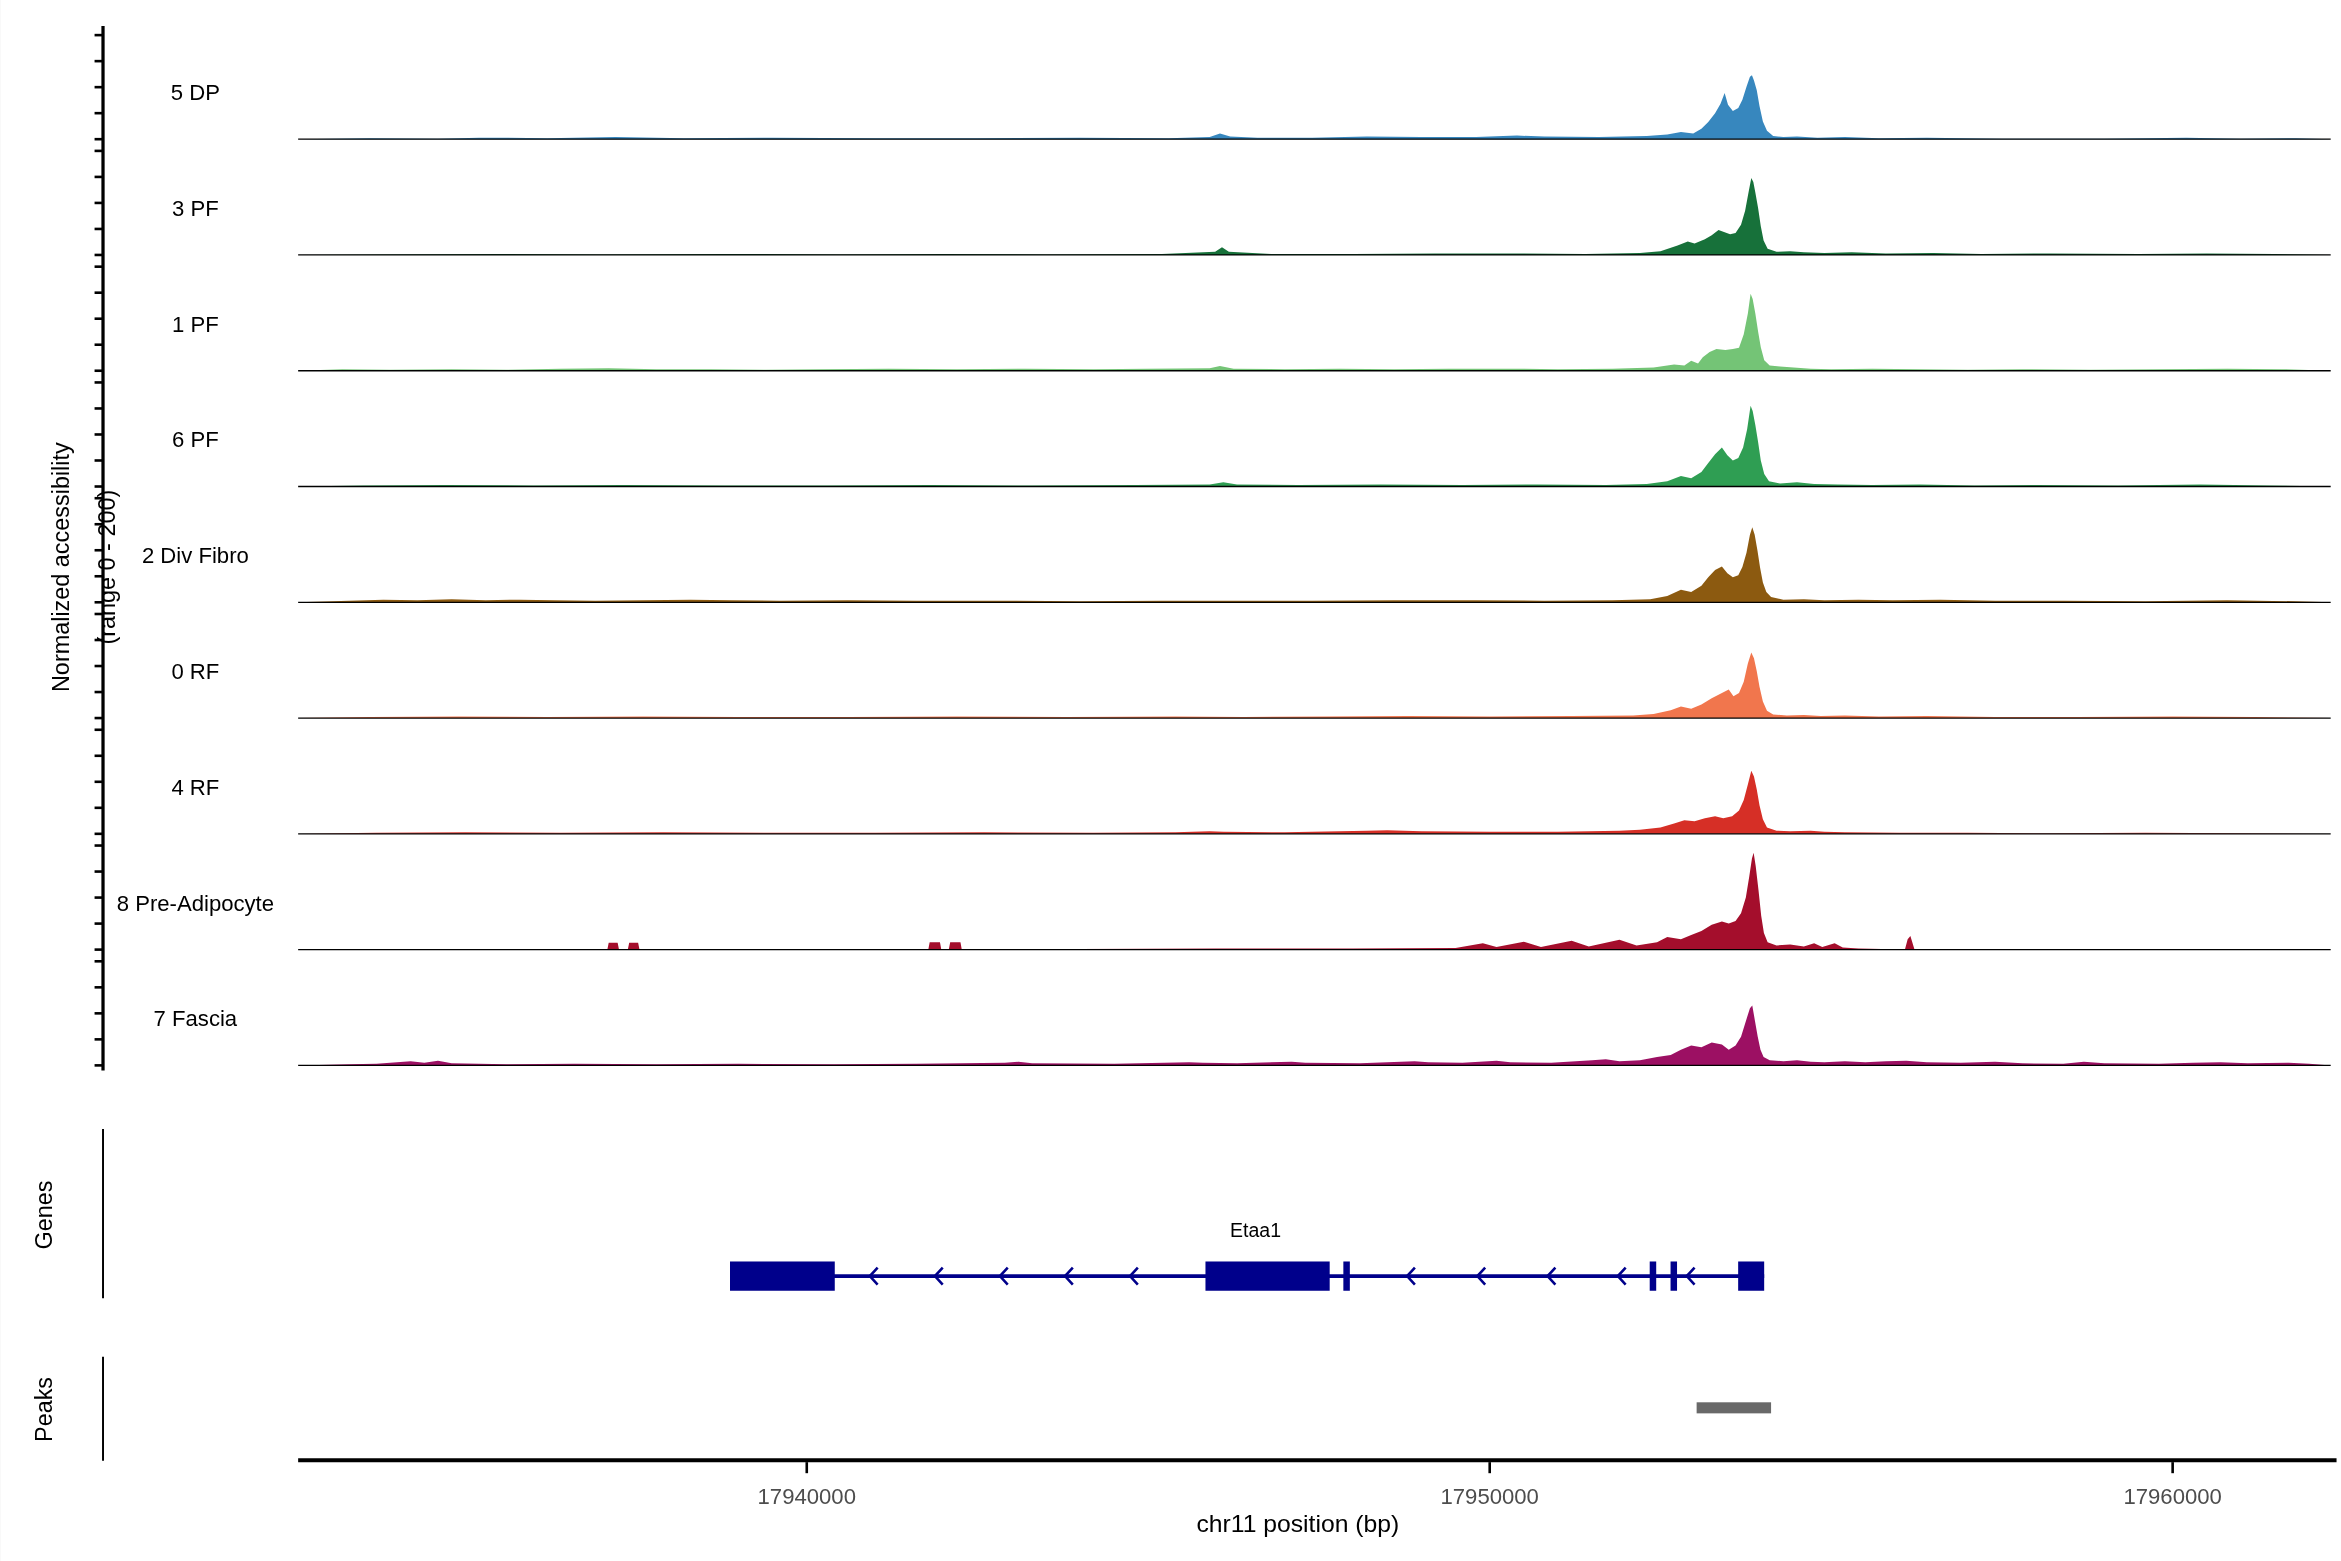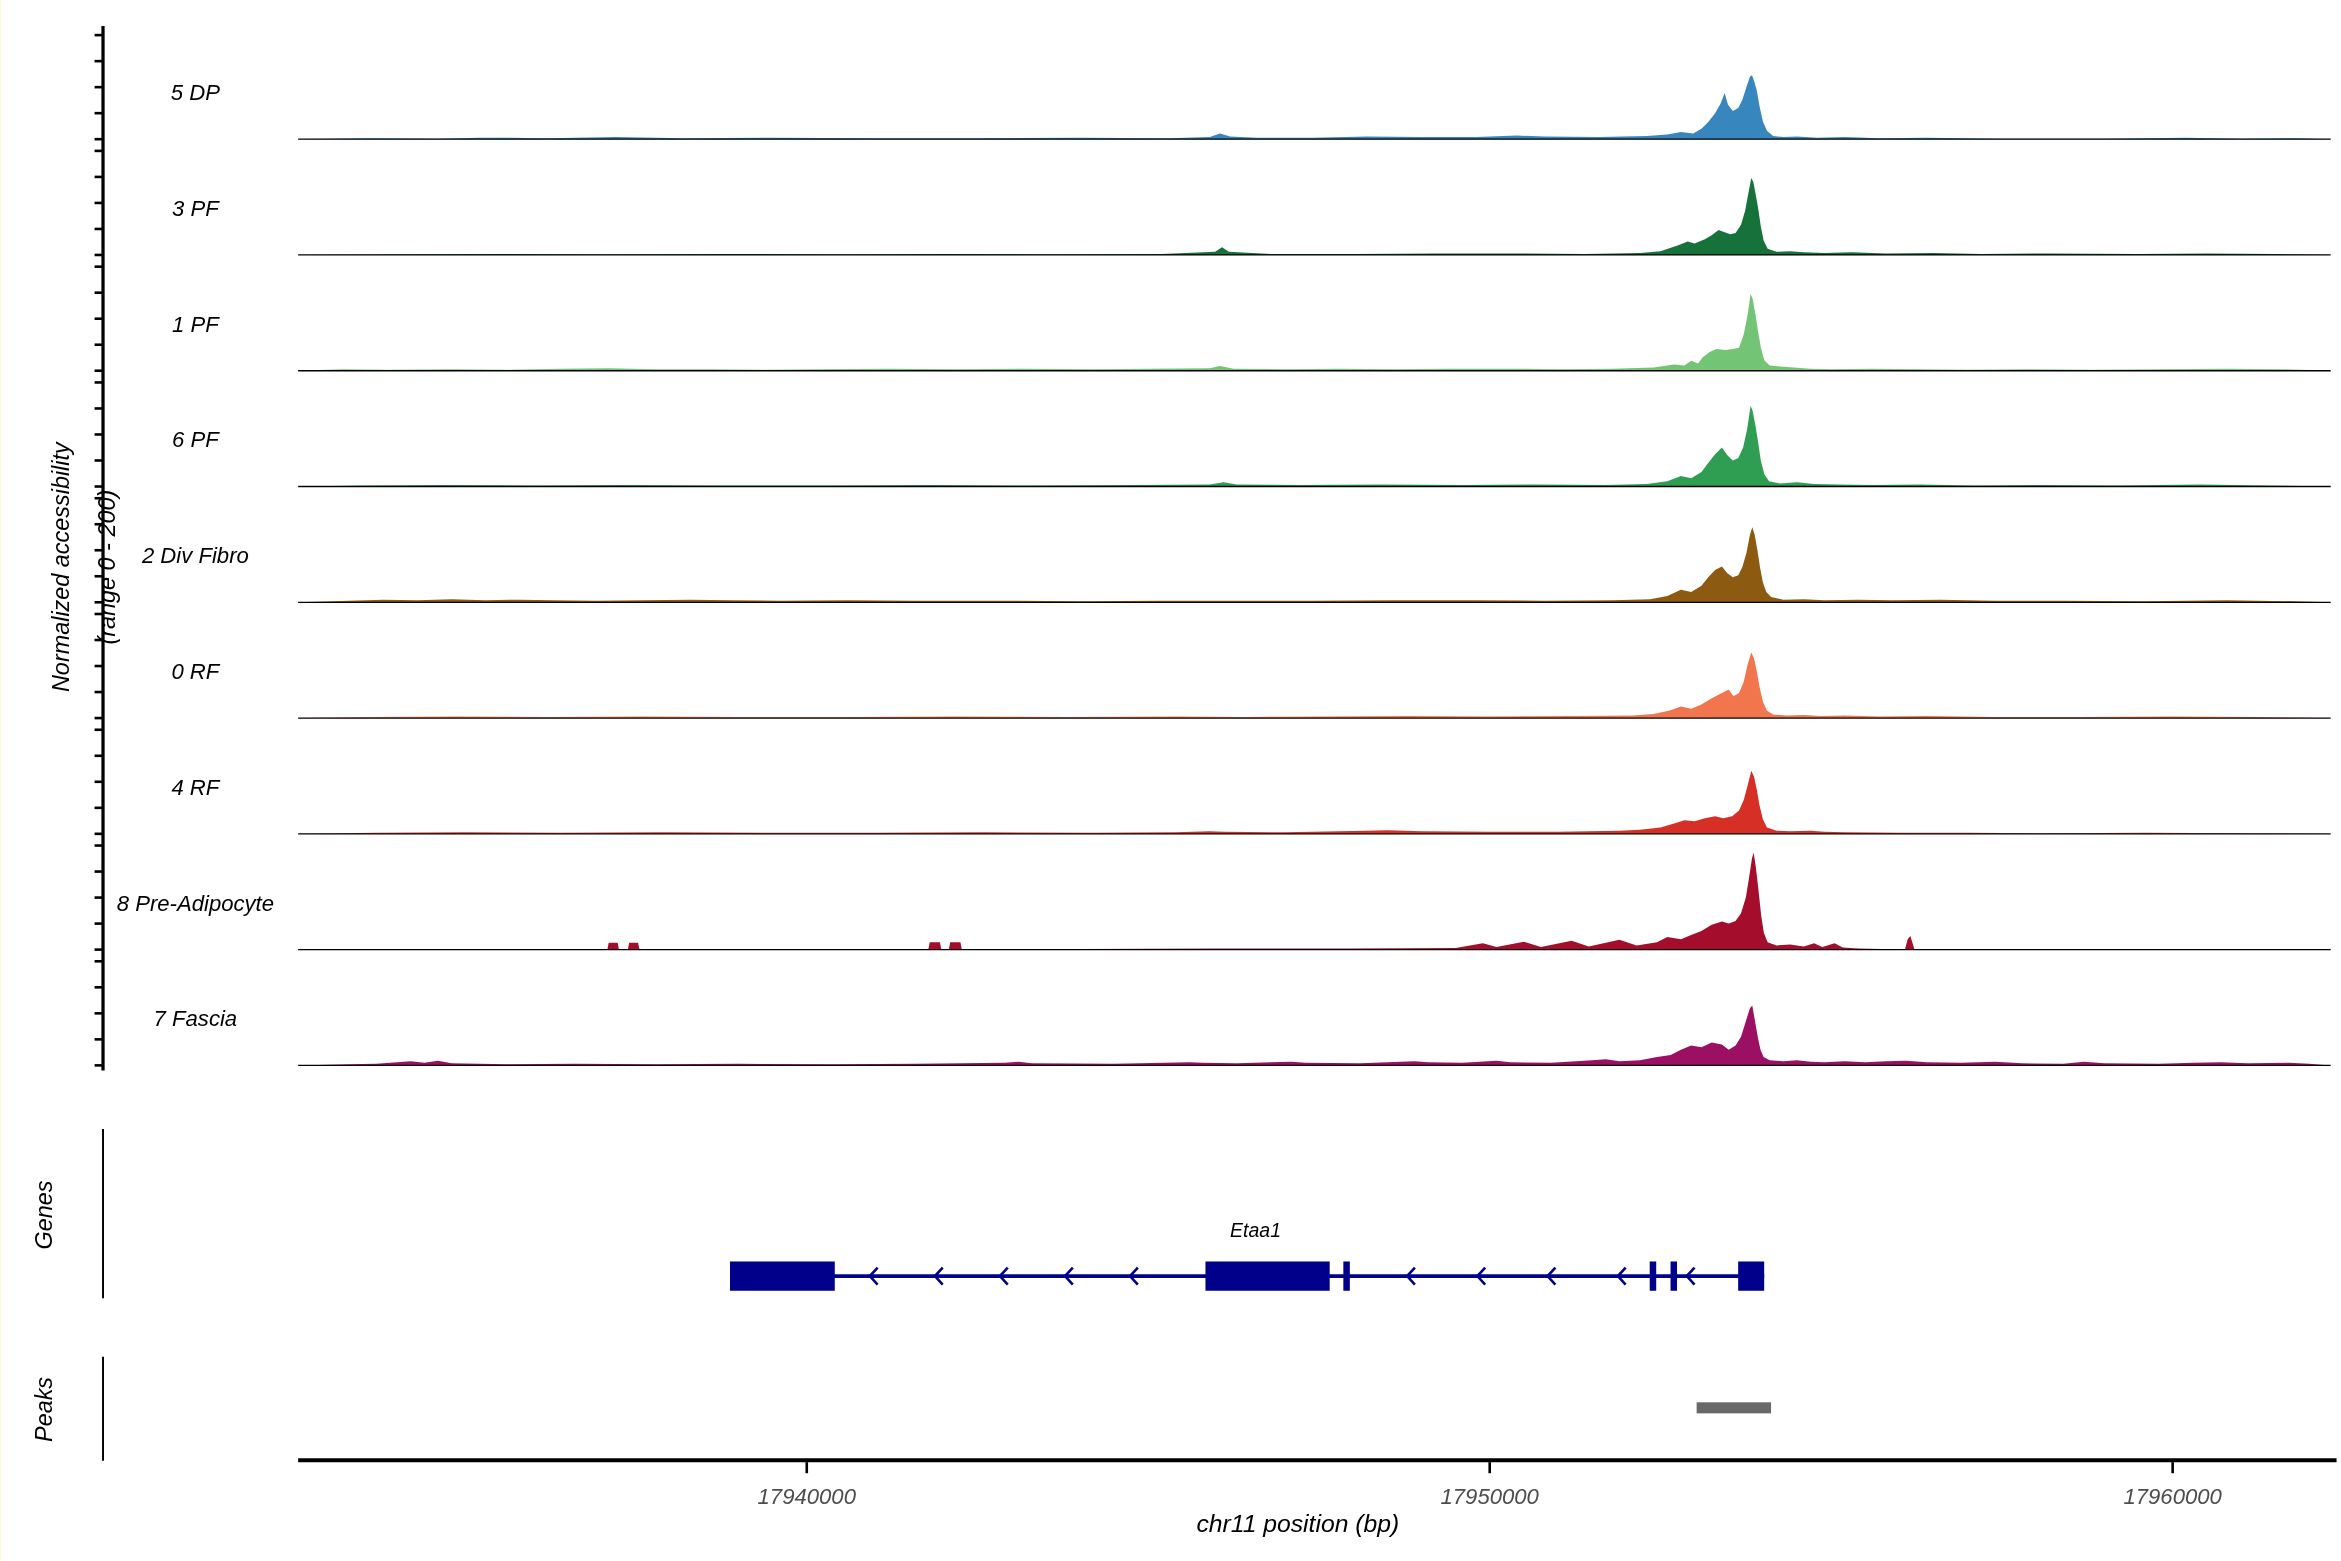--- a/index.html
+++ b/index.html
@@ -1,16 +1,16 @@
 <!DOCTYPE html>
 <html style="font-size:10.4px"><head>
 <meta charset="utf-8">
 <style>
   html,body{margin:0;padding:0;background:#ffffff;}
-  #stage{width:2290px;height:1561px;position:relative;background:#fde047;font-family:"Liberation Sans",sans-serif;font-style:italic;}
+  #stage{width:2290px;height:1561px;position:relative;background:#e5e5e5;font-family:"Liberation Sans",sans-serif;}
   svg text{font-family:"Liberation Sans",sans-serif;}
 </style>
 </head>
 <body>
 
 <div id="stage">
   <svg id="plot" width="2342" height="1561" viewBox="0 0 3600 2400">
       <rect x="0" y="0" width="3600" height="2400" fill="#ffffff"></rect>
       <line x1="158" y1="40" x2="158" y2="1646" stroke="#000" stroke-width="5"></line>
       <line x1="145" y1="214" x2="158" y2="214" stroke="#000" stroke-width="4"></line>

